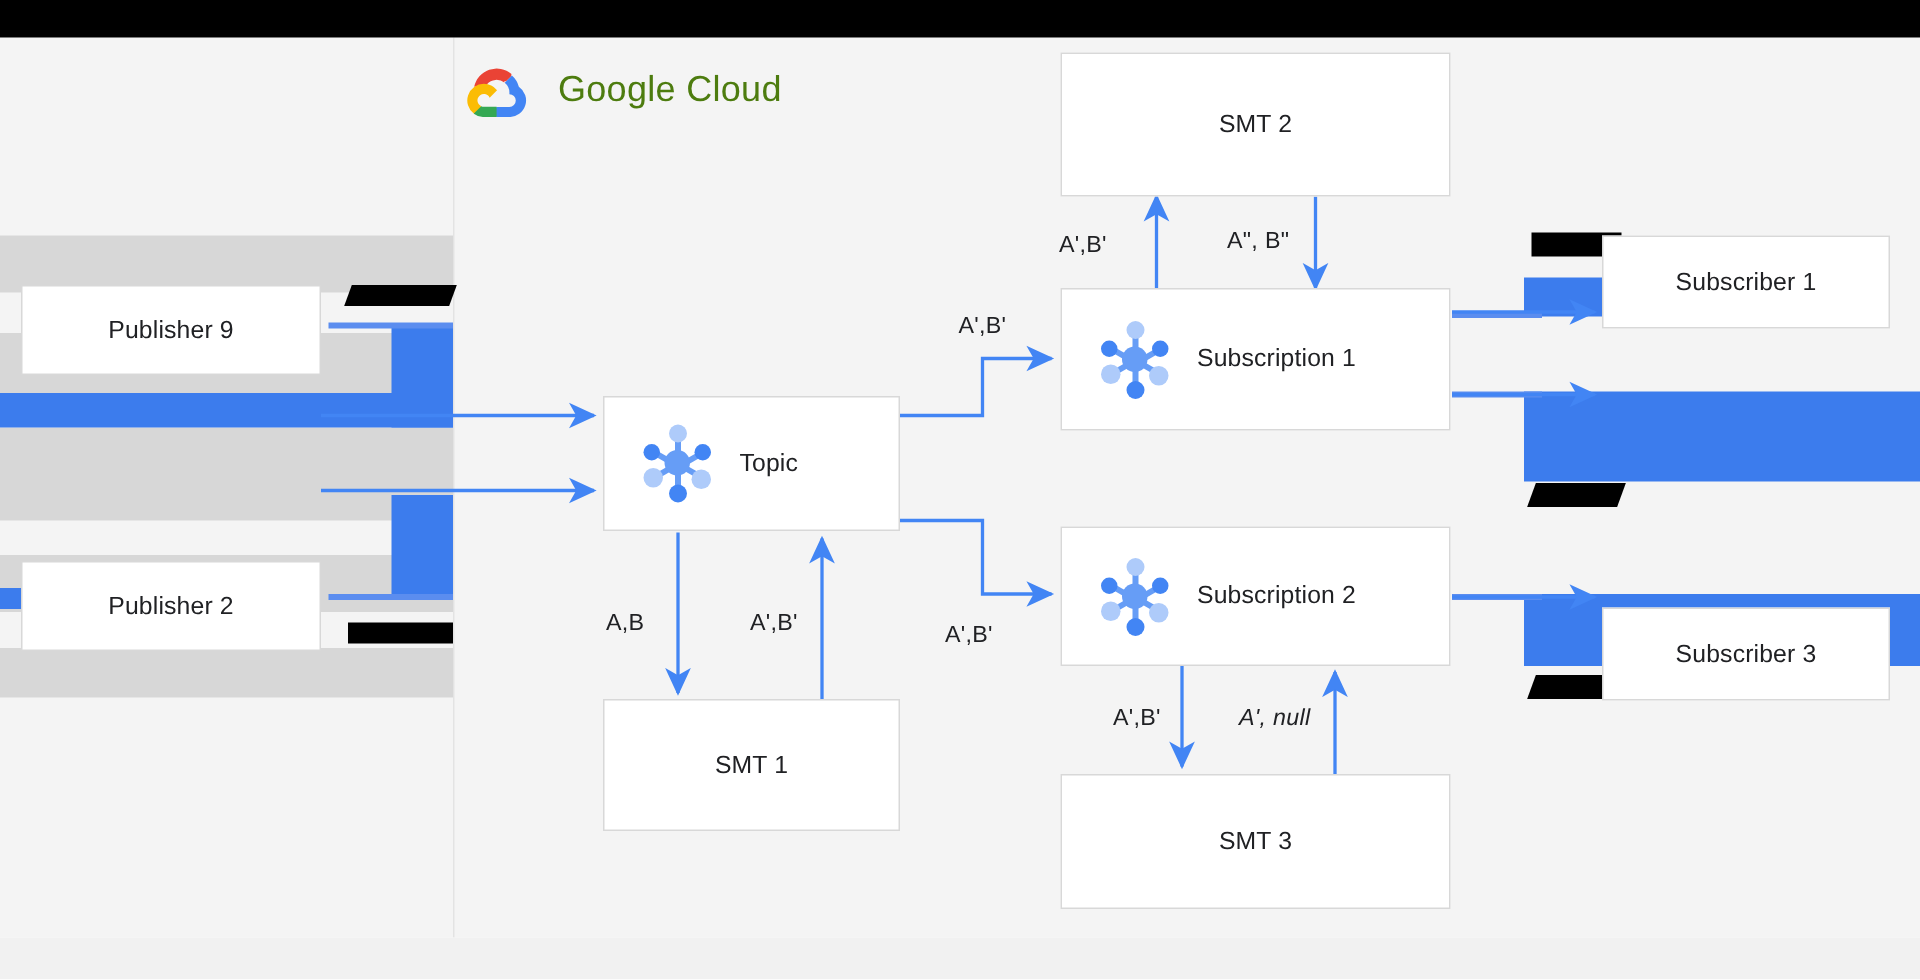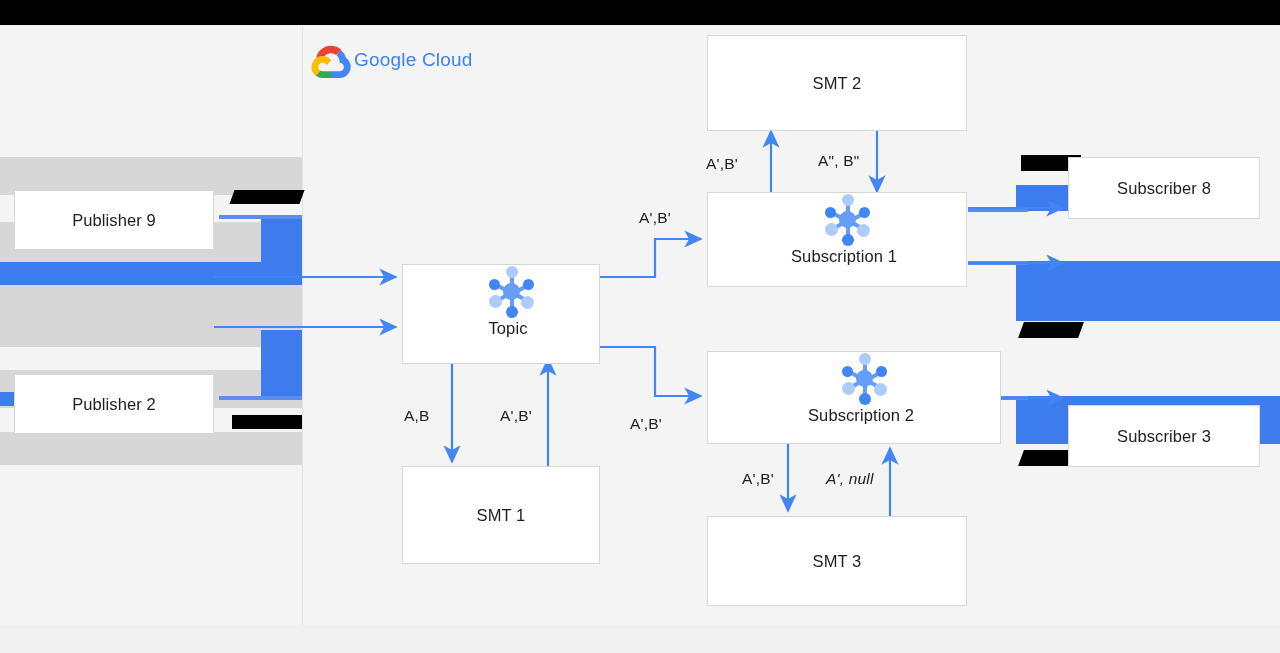--- a/index.html
+++ b/index.html
@@ -63,21 +63,20 @@
     box-sizing: border-box;
     display: flex;
     align-items: center;
     justify-content: center;
     font-size: 16.5px;
     color: #202124;
     letter-spacing: .1px;
   }
   .node.with-icon {
     justify-content: flex-start;
-    flex-direction: column;
   }
   .node .nlabel {
     white-space: nowrap;
   }
   .node.with-icon .nlabel {
     margin-left: 14px;
   }
 
   
   .pubsub-icon {
@@ -128,22 +127,23 @@
   }
 
   
   .gc-lockup {
     position: absolute;
     left: 310px; top: 42px;
     display: flex;
     align-items: center;
   }
   .gc-word {
-    font-size: 19px;
-    color: #3b82f6;
+    margin-left: 18px;
+    font-size: 24px;
+    color: #4d7c0f;
     letter-spacing: .2px;
   }
 </style>
 </head>
 <body>
 
 <div id="stage">
 
   <div class="left-pane"></div>
   <div class="canvas-panel"></div>
@@ -176,21 +176,21 @@
   <div class="artifact art-black art-skew" style="left:1021px; top:450px; width:60px; height:16px;"></div>
 
   <div class="artifact art-blue" style="left:1016px; top:185px; width:52px; height:26px;"></div>
   <div class="artifact art-blue" style="left:1016px; top:261px; width:264px; height:60px;"></div>
   <div class="artifact art-blue" style="left:1016px; top:396px; width:264px; height:48px;"></div>
   <div class="artifact art-blue-soft" style="left:968px; top:208px; width:60px; height:4px;"></div>
   <div class="artifact art-blue-soft" style="left:968px; top:261px; width:60px; height:4px;"></div>
   <div class="artifact art-blue-soft" style="left:968px; top:396px; width:60px; height:4px;"></div>
 
   <div class="node" style="left:1068px; top:157px; width:192px; height:62px;">
-    <span class="nlabel">Subscriber 8</span>
+    <span class="nlabel">Subscriber 1</span>
   </div>
   <div class="node" style="left:1068px; top:405px; width:192px; height:62px;">
     <span class="nlabel">Subscriber 3</span>
   </div>
 
   <svg class="conn" viewBox="0 0 1280 653">
     <defs>
       <marker id="ah" markerWidth="9" markerHeight="9" refX="7.6" refY="4.5" orient="auto" markerUnits="strokeWidth">
         <path d="M0,0.6 L8.4,4.5 L0,8.4 L2.2,4.5 Z" fill="#4285f4"></path>
       </marker>
@@ -227,40 +227,40 @@
 
   <div class="edge-label" style="left:404px; top:407px;">A,B</div>
   <div class="edge-label" style="left:500px; top:407px;">A',B'</div>
   <div class="edge-label" style="left:639px; top:209px;">A',B'</div>
   <div class="edge-label" style="left:630px; top:415px;">A',B'</div>
   <div class="edge-label" style="left:706px; top:155px;">A',B'</div>
   <div class="edge-label" style="left:818px; top:152px;">A", B"</div>
   <div class="edge-label" style="left:742px; top:470px;">A',B'</div>
   <div class="edge-label" style="left:826px; top:470px;font-style:italic;">A', null</div>
 
-  <div class="node with-icon" style="left:402px; top:264px; width:198px; height:100px;">
+  <div class="node with-icon" style="left:402px; top:264px; width:198px; height:90px;">
     <span class="pubsub-icon">
       <b class="ps-spoke-n"></b>
         <b class="ps-spoke-ne"></b>
         <b class="ps-spoke-se"></b>
       <b class="ps-spoke-s"></b>
         <b class="ps-spoke-sw"></b>
         <b class="ps-spoke-w"></b>
       <i class="ps-n"></i>
         <i class="ps-ne"></i>
         <i class="ps-se"></i>
       <i class="ps-s"></i>
         <i class="ps-sw"></i>
         <i class="ps-w"></i>
       <i class="ps-center"></i>
     </span>
     <span class="nlabel">Topic</span>
   </div>
 
-  <div class="node" style="left:402px; top:466px; width:198px; height:98px;">
+  <div class="node" style="left:402px; top:466px; width:198px; height:88px;">
     <span class="nlabel">SMT 1</span>
   </div>
 
   <div class="node" style="left:707px; top:35px; width:260px; height:96px;">
     <span class="nlabel">SMT 2</span>
   </div>
 
   <div class="node with-icon" style="left:707px; top:192px; width:260px; height:95px;">
     <span class="pubsub-icon">
       <b class="ps-spoke-n"></b>
@@ -273,21 +273,21 @@
         <i class="ps-ne"></i>
         <i class="ps-se"></i>
       <i class="ps-s"></i>
         <i class="ps-sw"></i>
         <i class="ps-w"></i>
       <i class="ps-center"></i>
     </span>
     <span class="nlabel">Subscription 1</span>
   </div>
 
-  <div class="node with-icon" style="left:707px; top:351px; width:294px; height:93px;">
+  <div class="node with-icon" style="left:707px; top:351px; width:260px; height:93px;">
     <span class="pubsub-icon">
       <b class="ps-spoke-n"></b>
         <b class="ps-spoke-ne"></b>
         <b class="ps-spoke-se"></b>
       <b class="ps-spoke-s"></b>
         <b class="ps-spoke-sw"></b>
         <b class="ps-spoke-w"></b>
       <i class="ps-n"></i>
         <i class="ps-ne"></i>
         <i class="ps-se"></i>

